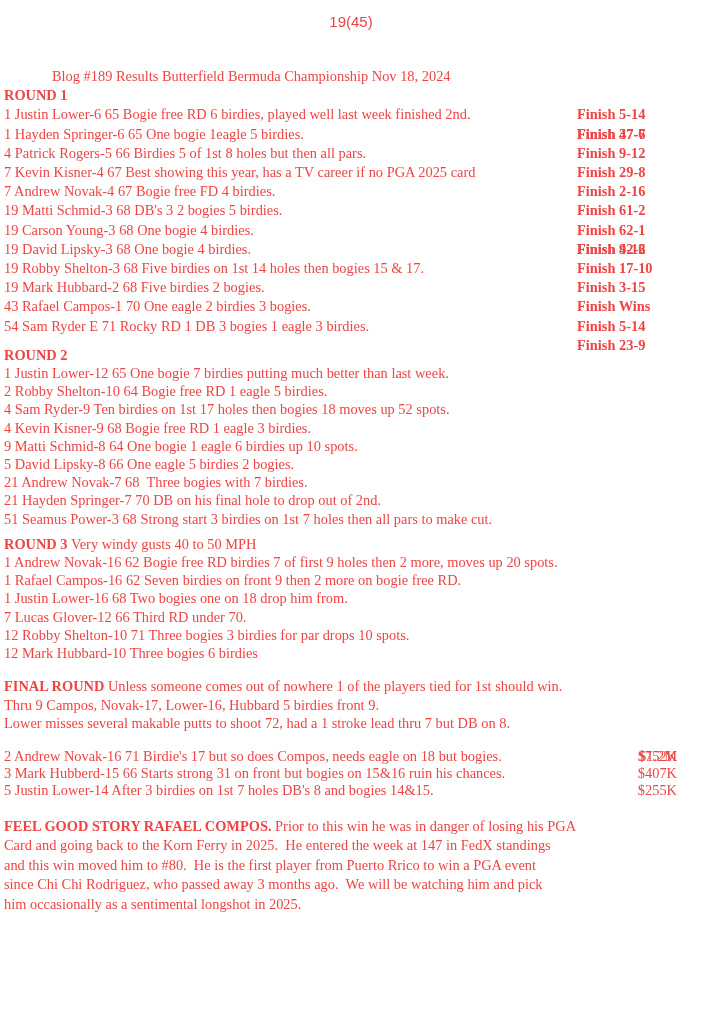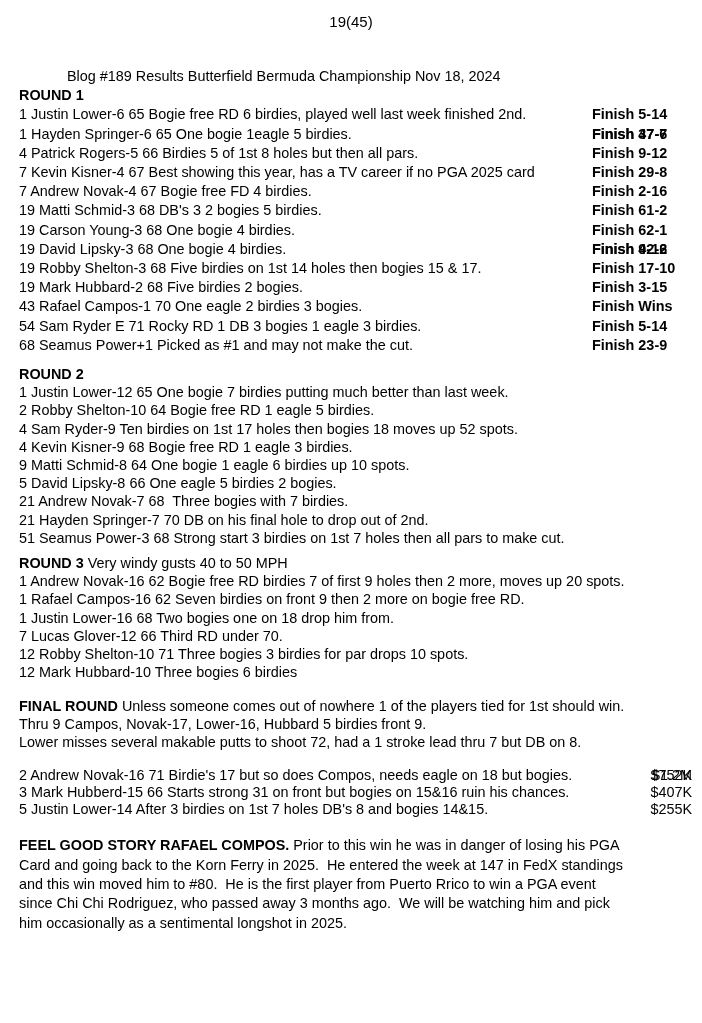--- a/index.html
+++ b/index.html
@@ -3,29 +3,29 @@
 <meta charset="utf-8">
 <style>
   html,body { margin:0; padding:0; background:#fff; }
   .page {
     position:relative;
     width:702px; height:1023px;
     background:#ffffff;
     font-family:"Liberation Sans", sans-serif;
     font-size:14.4px;
     line-height:19.2px;
-    color:#000000;
+    color:#ef4444;
     overflow:hidden;
   }
   .page-number {
     position:absolute; top:12px; left:0; width:100%;
     text-align:center; font-size:15px;
   }
   .content {
-    position:absolute; top:67px; left:19px; width:673px;
+    position:absolute; top:67px; left:4px; width:673px;font-family:Liberation Serif, serif;
   }
   .doc-title { padding-left:48px; white-space:pre; }
   .bold { font-weight:700; }
   .row, .line, .heading { white-space:pre; }
   .row { position:relative; }
   .finish {
     position:absolute; left:573px; top:0;
     font-weight:700; white-space:pre;
   }
   .money {
@@ -73,21 +73,21 @@
           <div class="row"><span class="row-text">19 David Lipsky-3 68 One bogie 4 birdies.</span><span class="finish">Finish 9-12</span></div>
 
           <div class="row"><span class="row-text">19 Robby Shelton-3 68 Five birdies on 1st 14 holes then bogies 15 &amp; 17.</span><span class="finish">Finish 17-10</span></div>
 
           <div class="row"><span class="row-text">19 Mark Hubbard-2 68 Five birdies 2 bogies.</span><span class="finish">Finish 3-15</span></div>
 
           <div class="row"><span class="row-text">43 Rafael Campos-1 70 One eagle 2 birdies 3 bogies.</span><span class="finish">Finish Wins</span></div>
 
           <div class="row"><span class="row-text">54 Sam Ryder E 71 Rocky RD 1 DB 3 bogies 1 eagle 3 birdies.</span><span class="finish">Finish 5-14</span></div>
 
-          <div class="row"><span class="row-text">68 Seamus Power+1 Picked as #1 and may not make the cut.</span><span class="finish">Finish 23-9</span></div>
+          <div class="row"><span class="finish">Finish 23-9</span></div>
         </div>
     </section>
 
     <section class="sect-r2">
       <div class="heading bold">ROUND 2</div>
       <div>
 
           <div class="row"><span class="row-text">1 Justin Lower-12 65 One bogie 7 birdies putting much better than last week.</span></div>
 
           <div class="row"><span class="row-text">2 Robby Shelton-10 64 Bogie free RD 1 eagle 5 birdies.</span></div>

